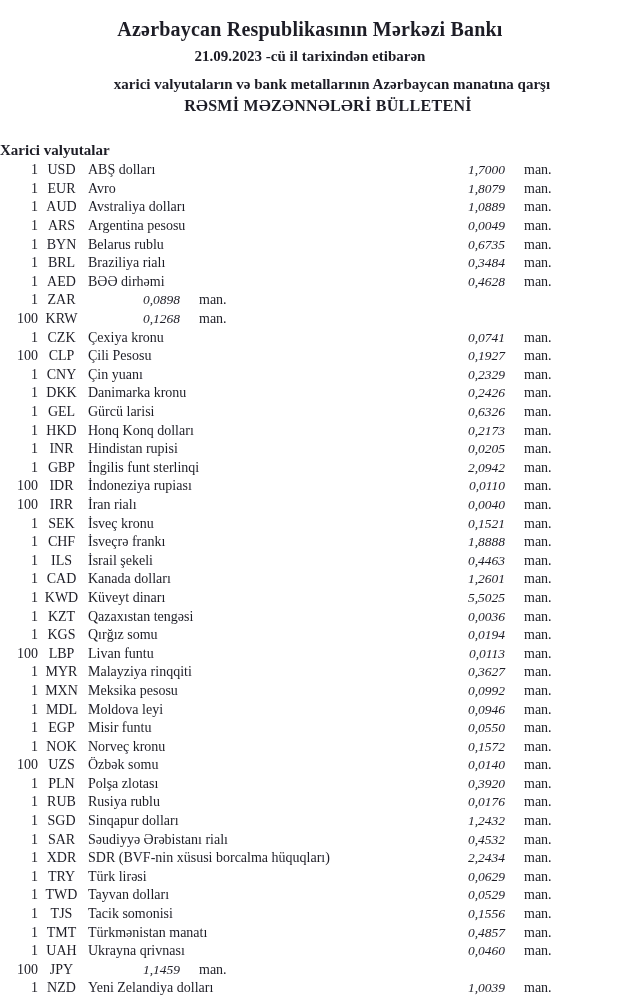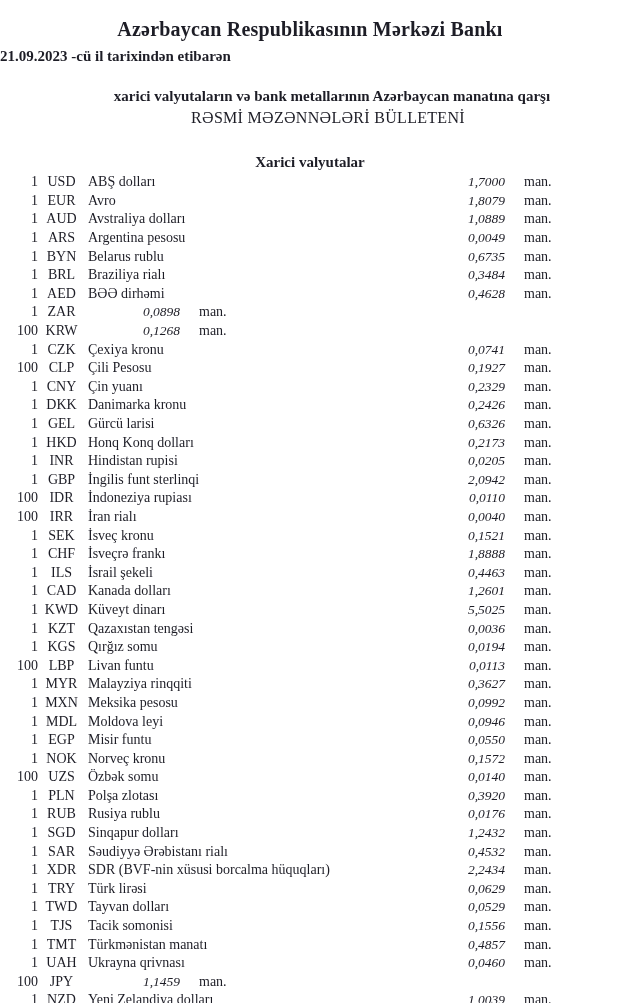--- a/index.html
+++ b/index.html
@@ -19,45 +19,46 @@
     padding-top: 18px;
   }
   .hdr-title {
     text-align: center;
     font-size: 20px;
     line-height: 22px;
     font-weight: 700;
     letter-spacing: 0.2px;
   }
   .hdr-date {
+    text-align: center;
     font-size: 15px;
     line-height: 16px;
     font-weight: 700;
     margin-top: 8px;
     font-family: Liberation Serif, serif;
   }
   .hdr-sub {
     text-align: center;
     font-size: 15px;
     line-height: 16px;
     font-weight: 700;
-    margin-top: 24px;
+    margin-top: 12px;
     padding-left: 44px;
   }
   .hdr-bulletin {
     text-align: center;
     font-size: 16px;
     line-height: 17px;
-    font-weight: 400;
+    font-weight: 700;
     margin-top: 5px;
     letter-spacing: 0.3px;
     padding-left: 36px;
   }
   .section-title {
-    text-align: center;
+    text-align: left;
     font-size: 15px;
     line-height: 16px;
     font-weight: 700;
     margin-top: 28px;
   }
   .rates-table {
     margin-top: 3px;
   }
   .row {
     display: flex;

